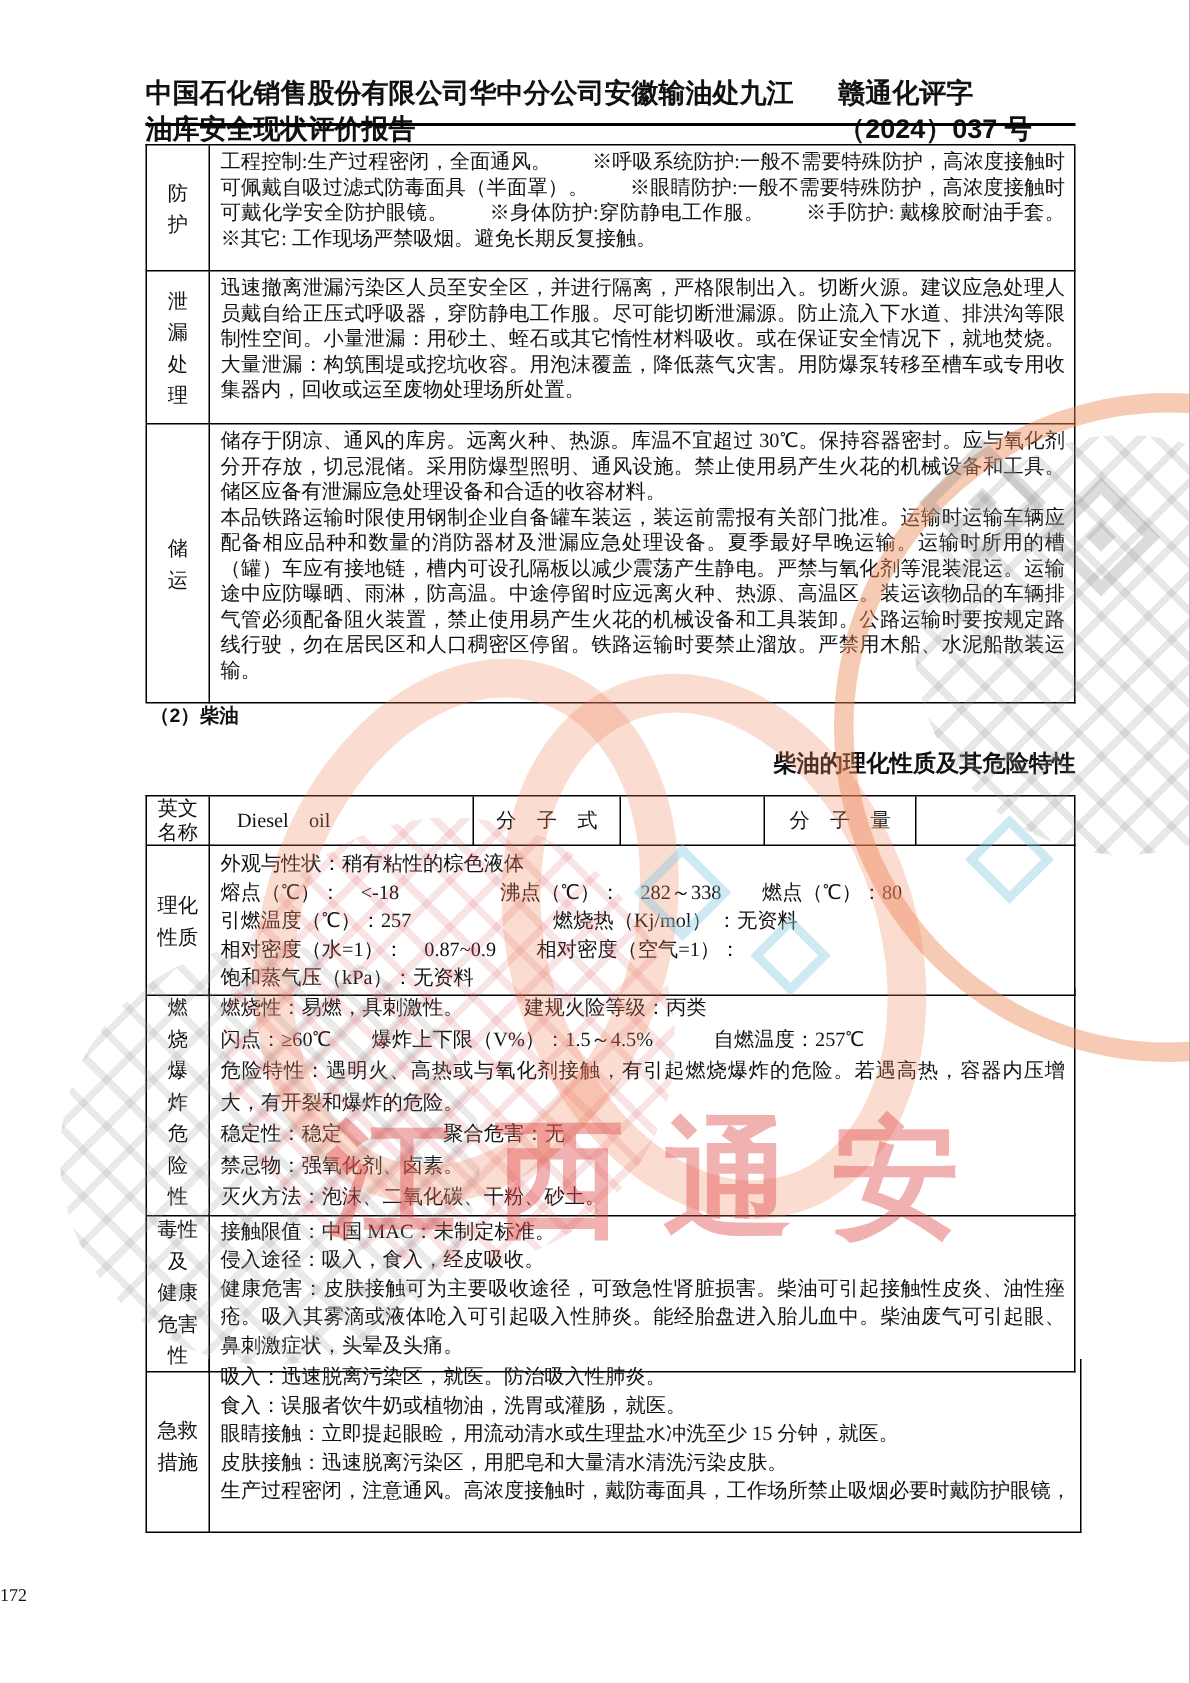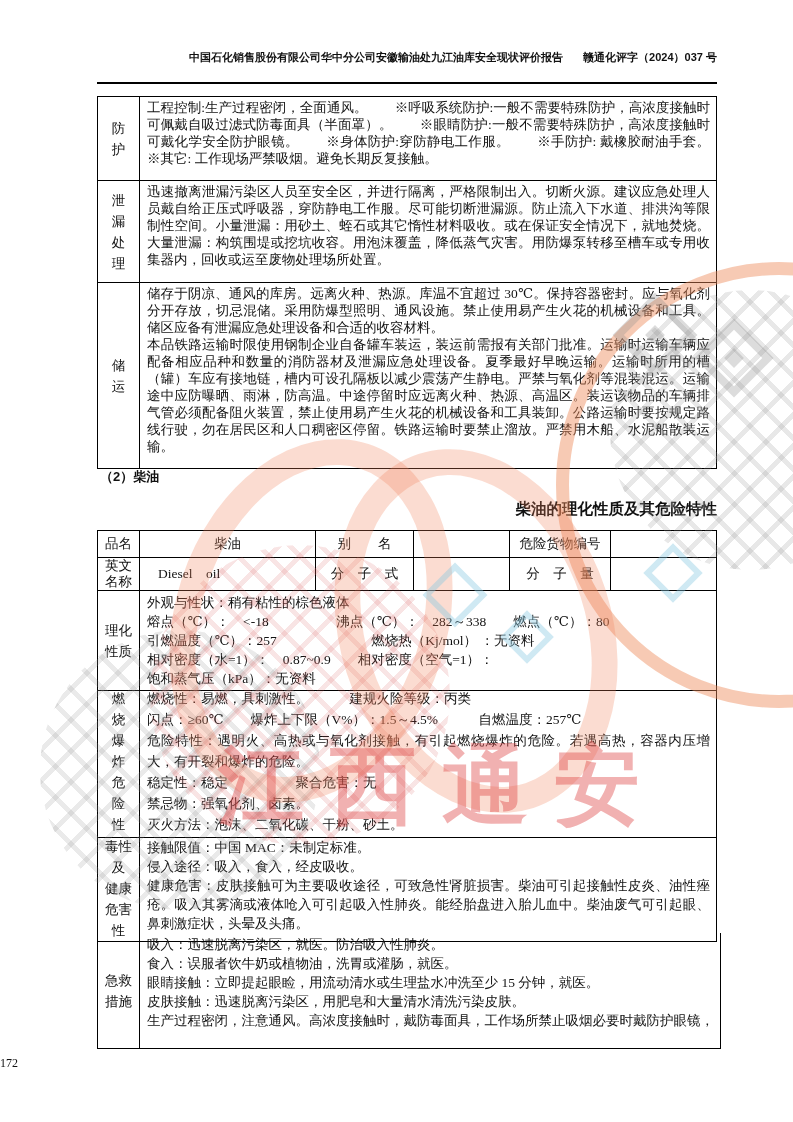--- a/index.html
+++ b/index.html
@@ -1,27 +1,27 @@
 <!DOCTYPE html>
 <html><head>
 <meta charset="utf-8">
 <style>
   html,body{margin:0;padding:0;background:#888;}
   .page{position:relative;width:793px;height:1122px;background:#ffffff;margin:0 auto;
         font-family:"Liberation Serif","DejaVu Serif",serif;color:#111;overflow:hidden;}
 
   
-  .hdr{position:absolute;left:97px;top:50px;width:620px;display:flex;justify-content:flex-end;
-       font-family:"Liberation Sans","DejaVu Sans",sans-serif;font-weight:bold;font-size:11px;gap:20px;}
+  .hdr{position:absolute;left:97px;top:50px;width:620px;display:flex;justify-content:center;
+       font-family:"Liberation Sans","DejaVu Sans",sans-serif;font-weight:bold;font-size:18px;gap:20px;}
   .hdr-rule{position:absolute;left:97px;top:82px;width:620px;height:2px;background:#000;}
 
   
   .tbl{position:absolute;left:97px;width:620px;border-left:1.5px solid #000;border-top:1.5px solid #000;box-sizing:border-box;}
   .trow{display:grid;box-sizing:border-box;}
-  .cell{border-right:1.5px solid #000;border-bottom:1.5px solid #000;box-sizing:border-box;overflow:visible;}
+  .cell{border-right:1.5px solid #000;border-bottom:1.5px solid #000;box-sizing:border-box;overflow:visible;font-family:Liberation Serif, serif;}
   .vlabel{display:flex;align-items:center;justify-content:center;text-align:center;
           white-space:pre-line;font-size:13.5px;line-height:21px;}
   .content{padding:2px 6px 2px 7px;font-size:13.5px;line-height:17px;text-align:justify;}
   .content p{margin:0;}
 
   
   .t1{top:96px;}
   .t1 .trow{grid-template-columns:42px 1fr;}
   .r-fh{height:84px;} .r-leak{height:102px;} .r-store{height:186px;}
 
@@ -110,28 +110,20 @@
         <p>储存于阴凉、通风的库房。远离火种、热源。库温不宜超过 30℃。保持容器密封。应与氧化剂分开存放，切忌混储。采用防爆型照明、通风设施。禁止使用易产生火花的机械设备和工具。储区应备有泄漏应急处理设备和合适的收容材料。</p>
         <p>本品铁路运输时限使用钢制企业自备罐车装运，装运前需报有关部门批准。运输时运输车辆应配备相应品种和数量的消防器材及泄漏应急处理设备。夏季最好早晚运输。运输时所用的槽（罐）车应有接地链，槽内可设孔隔板以减少震荡产生静电。严禁与氧化剂等混装混运。运输途中应防曝晒、雨淋，防高温。中途停留时应远离火种、热源、高温区。装运该物品的车辆排气管必须配备阻火装置，禁止使用易产生火花的机械设备和工具装卸。公路运输时要按规定路线行驶，勿在居民区和人口稠密区停留。铁路运输时要禁止溜放。严禁用木船、水泥船散装运输。</p>
       </div>
     </div>
   </div>
 
   <div class="sec-heading">（2）柴油</div>
   <div class="tbl-title">柴油的理化性质及其危险特性</div>
 
   <div class="tbl t2">
-    <div class="trow head rA">
-      <div class="cell hcell">品名</div>
-      <div class="cell hcell">柴油</div>
-      <div class="cell hcell">别　　名</div>
-      <div class="cell hcell"></div>
-      <div class="cell hcell">危险货物编号</div>
-      <div class="cell hcell"></div>
-    </div>
     <div class="trow head rB">
       <div class="cell hcell">英文
 名称</div>
       <div class="cell hcell lft">Diesel　oil</div>
       <div class="cell hcell">分　子　式</div>
       <div class="cell hcell"></div>
       <div class="cell hcell">分　子　量</div>
       <div class="cell hcell"></div>
     </div>
 

